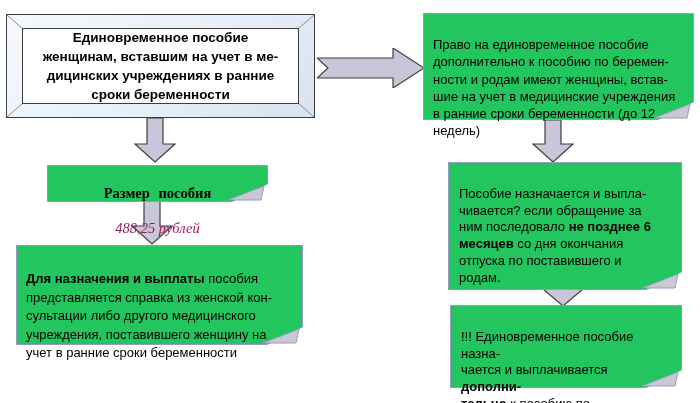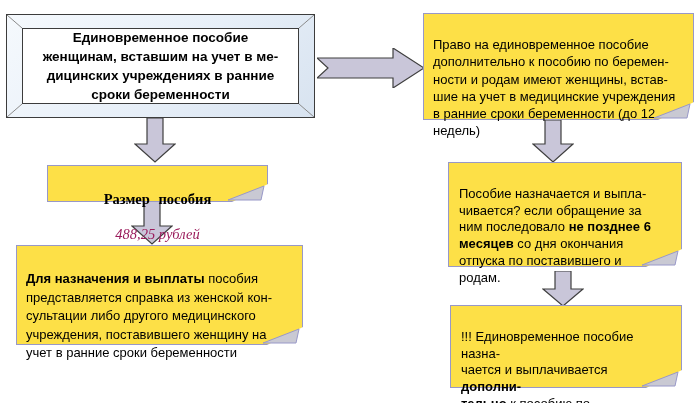--- a/index.html
+++ b/index.html
@@ -18,32 +18,32 @@
     background:#ffffff;border:1px solid #3c3c3c;
     display:flex;align-items:center;justify-content:center;
   }
   .bevel-lines{position:absolute;left:0;top:0;width:100%;height:100%;pointer-events:none;}
   .main-title{
     font-weight:bold;font-size:13.5px;line-height:19px;text-align:center;
     white-space:pre-line;
   }
   
   .note{
-    position:absolute;background:#fde047;border:1px solid #9898c8;
+    position:absolute;background:#22c55e;border:1px solid #9898c8;
     box-sizing:border-box;white-space:pre-line;
   }
   .fold{position:absolute;right:-1px;bottom:-1px;width:40px;height:18px;}
   .b{font-weight:bold;}
   .note-rt{left:423px;top:13px;width:271px;height:107px;font-size:13px;line-height:17.2px;padding:5px 8px 0 9px;}
-  .note-size{left:47px;top:165px;width:221px;height:37px;text-align:center;padding-top:7px;
+  .note-size{left:47px;top:165px;width:221px;height:37px;text-align:center;padding-top:1px;
     font-family:"Liberation Serif",serif;}
   .note-size .t1{font-weight:bold;font-size:14.5px;line-height:17px;word-spacing:5px;display:block;}
   .note-size .t2{font-weight:normal;font-style:italic;font-size:14.5px;line-height:16px;color:#9b1c5c;display:block;}
   .note-lb{left:16px;top:245px;width:287px;height:100px;font-size:13px;line-height:18.4px;padding:6px 8px 8px 9px;}
-  .note-rm{left:448px;top:162px;width:234px;height:105px;font-size:13px;line-height:16.8px;padding:6px 8px 0 10px;}
+  .note-rm{left:448px;top:162px;width:234px;height:128px;font-size:13px;line-height:16.8px;padding:6px 8px 0 10px;}
   .note-rb{left:450px;top:305px;width:232px;height:83px;font-size:13px;line-height:16.8px;padding:6px 20px 0 10px;}
   
   .arrow{position:absolute;pointer-events:none;}
 </style>
 </head>
 <body>
 
 <div class="canvas">
 
   <div class="bevel-outer">

